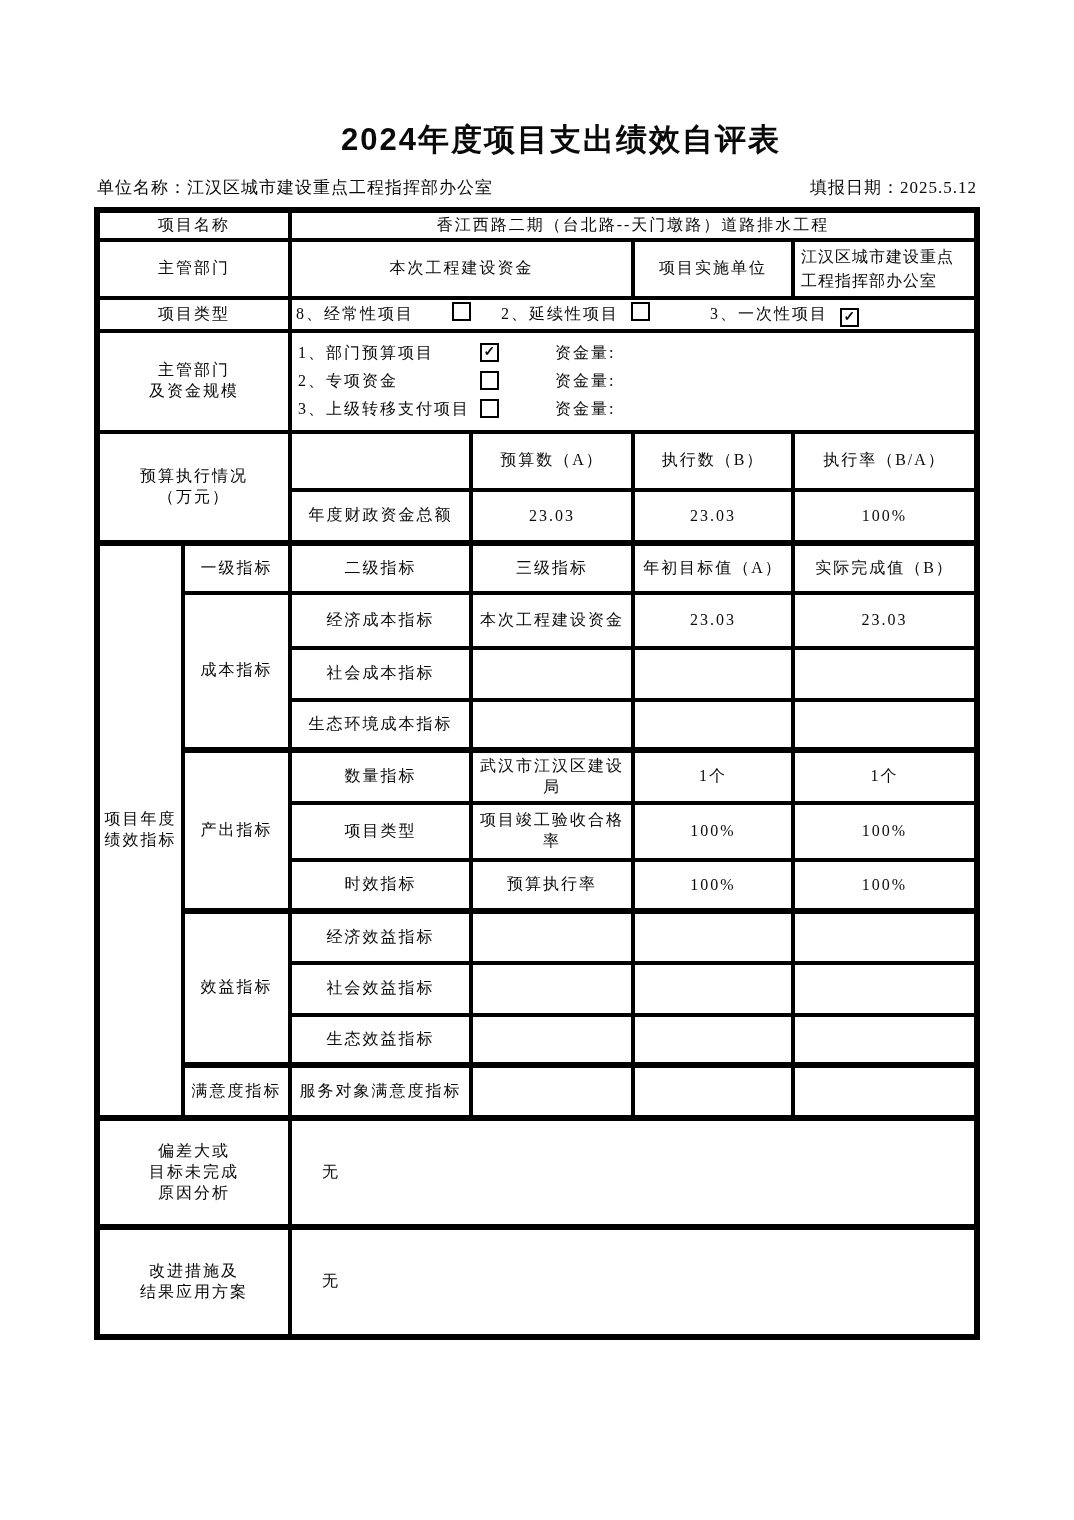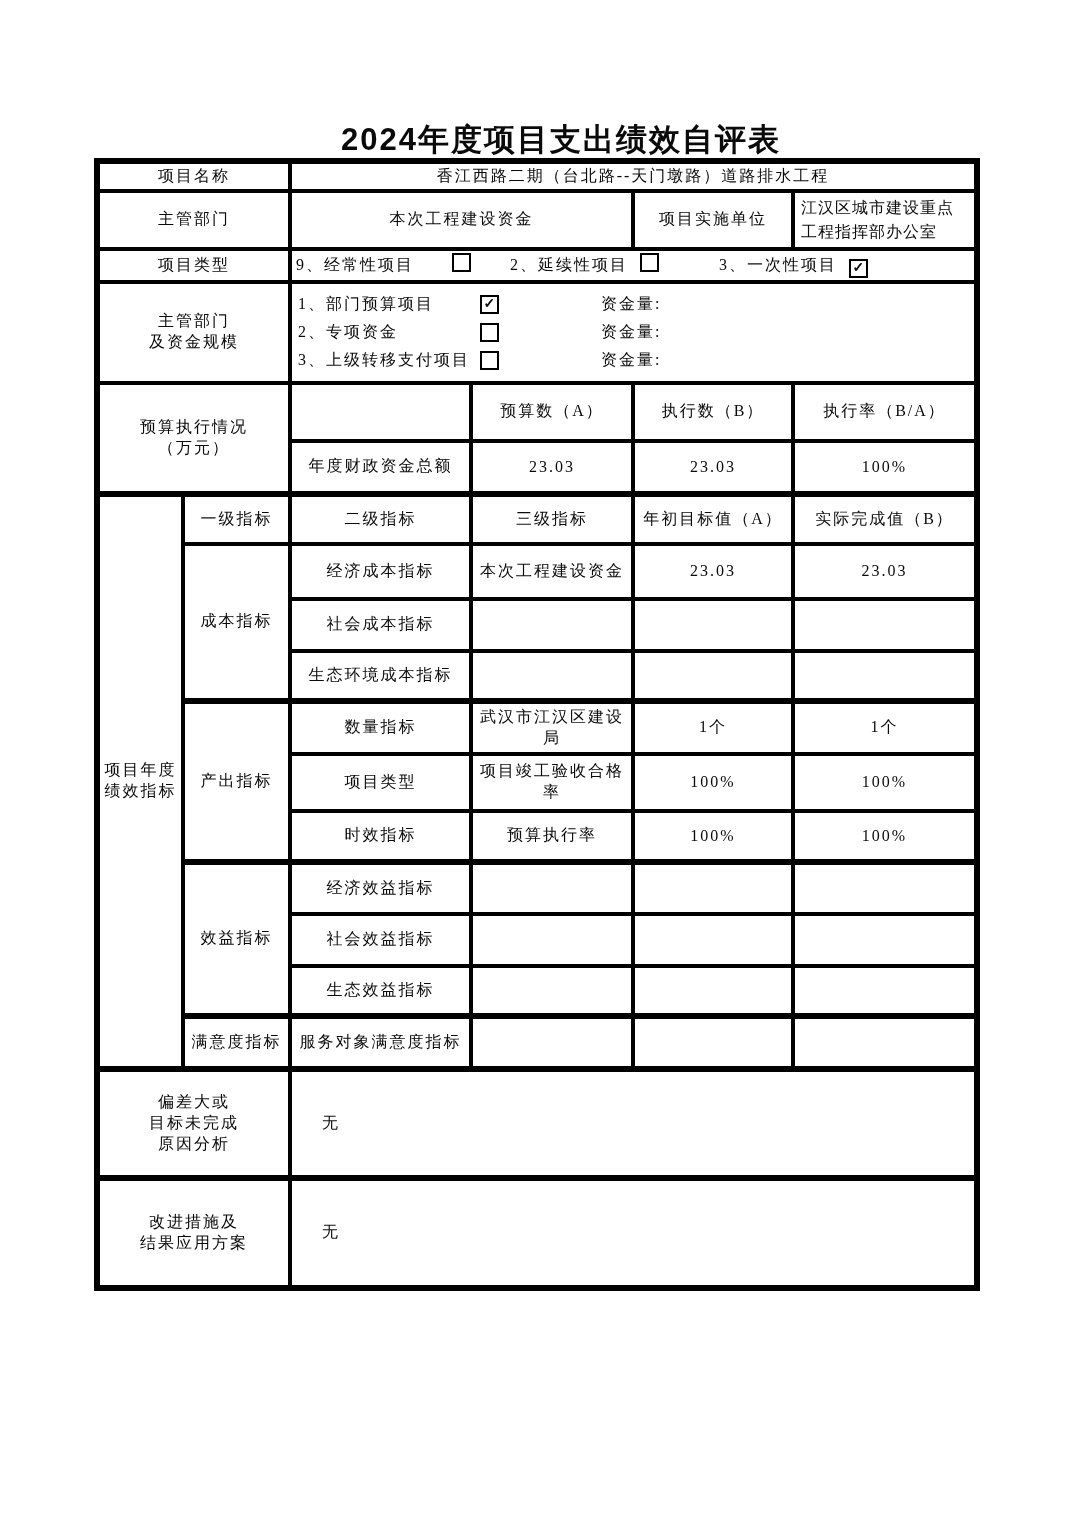--- a/index.html
+++ b/index.html
@@ -66,39 +66,43 @@
     line-height: 14px;
     font-size: 14px;
     font-weight: bold;
     letter-spacing: 0;
     text-align: center;
     vertical-align: -2px;
     background: #fff;
   }
   .type-line { white-space: nowrap; }
   .m1 { margin-left: 38px; }
-  .m2 { margin-left: 39px; }
+  .m2 { margin-left: 30px; }
   .m3 { margin-left: 12px; }
   .m4 { margin-left: 60px; text-align: right; }
   .bs-line {
     display: flex;
-    align-items: center;
+    align-items: flex-start;
     text-align: left;
     margin: 7px 0 7px 2px;
   }
   .bs-label { width: 182px; display: inline-block; }
-  .bs-amount { margin-left: 102px; }
+  .bs-amount { margin-left: 56px; }
 </style>
 </head>
 <body>
 
 <div class="sheet">
 
   <div class="title">2024年度项目支出绩效自评表</div>
 
+  <div class="meta">
+    <span>单位名称：江汉区城市建设重点工程指挥部办公室</span>
+    <span>填报日期：2025.5.12</span>
+  </div>
 
   <table class="main">
     <colgroup>
       <col style="width:86px">
         <col style="width:107px">
         <col style="width:181px">
       <col style="width:162px">
         <col style="width:160px">
         <col style="width:184px">
     </colgroup>
@@ -113,21 +117,21 @@
       <td colspan="2">主管部门</td>
       <td colspan="2">本次工程建设资金</td>
       <td>项目实施单位</td>
       <td class="impl-value">江汉区城市建设重点工程指挥部办公室</td>
     </tr>
 
     <tr style="height:30px">
       <td colspan="2">项目类型</td>
       <td colspan="4" class="left">
         <span class="type-line">
-          <span>9、经常性项目</span><span class="cb m1"></span><span class="m2">2、延续性项目</span><span class="cb m3"></span><span class="m4">3、一次性项目</span><span class="cb m3">✓</span>
+          <span>8、经常性项目</span><span class="cb m1"></span><span class="m2">2、延续性项目</span><span class="cb m3"></span><span class="m4">3、一次性项目</span><span class="cb m3">✓</span>
         </span>
       </td>
     </tr>
 
     <tr style="height:101px">
       <td colspan="2" class="pre">主管部门
 及资金规模</td>
       <td colspan="4" class="left">
         <div class="bs-line">
           <span class="bs-label">1、部门预算项目</span>

